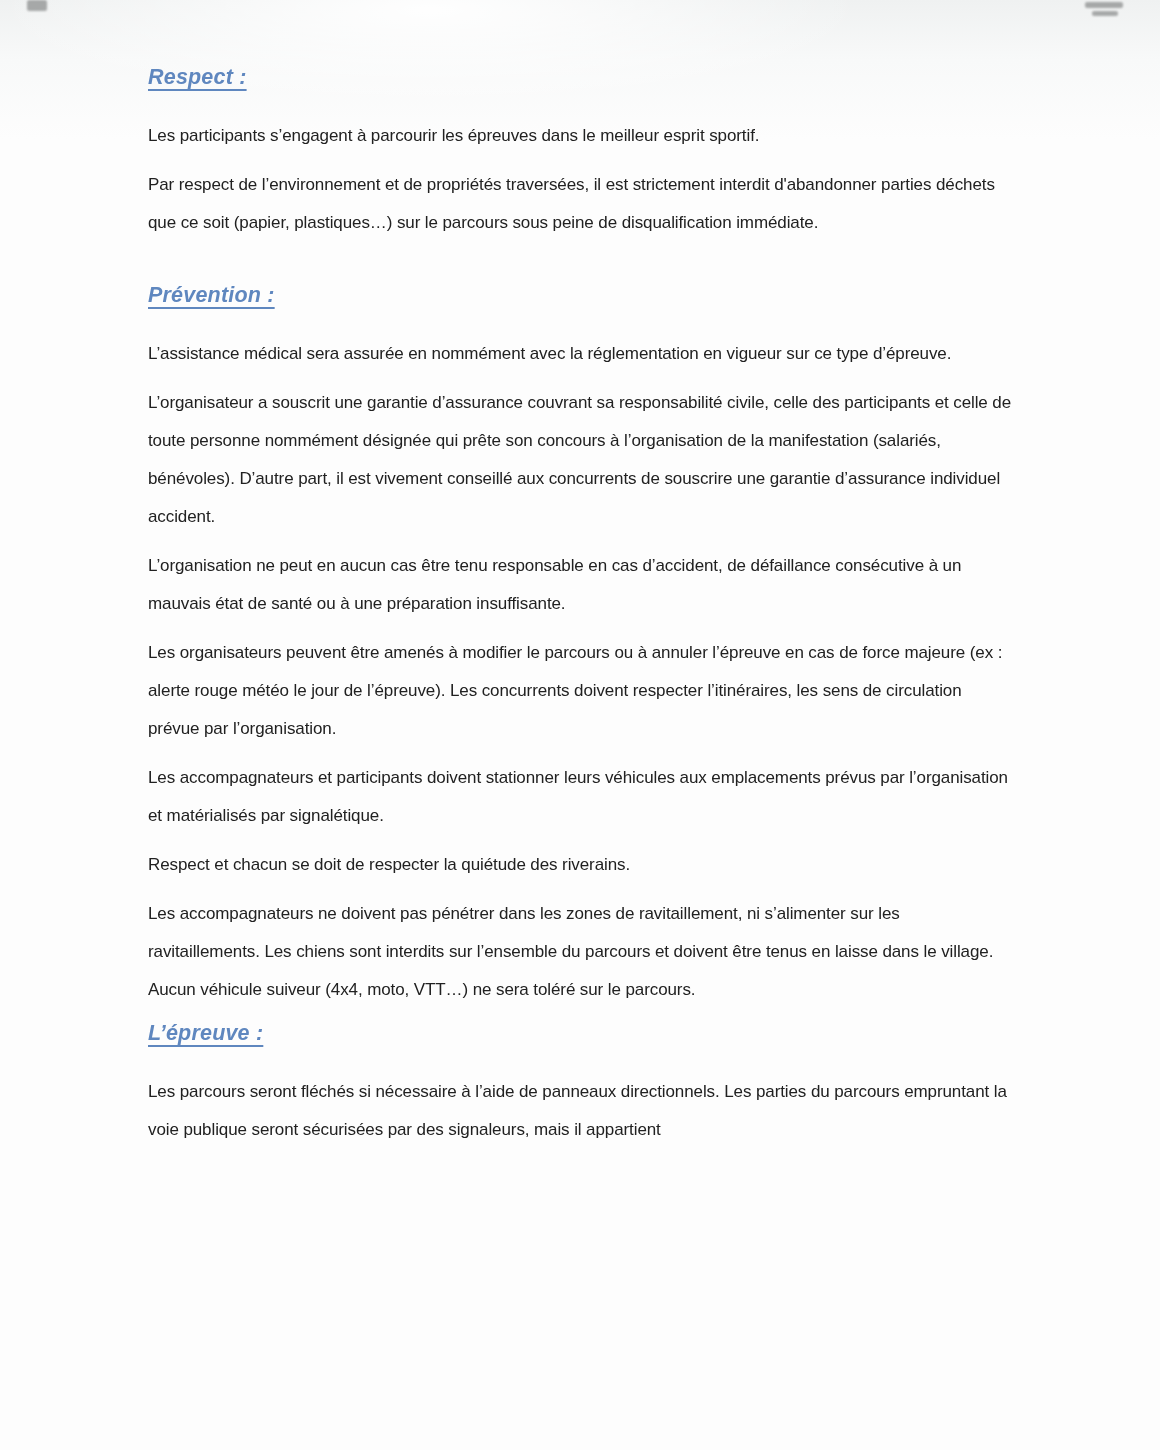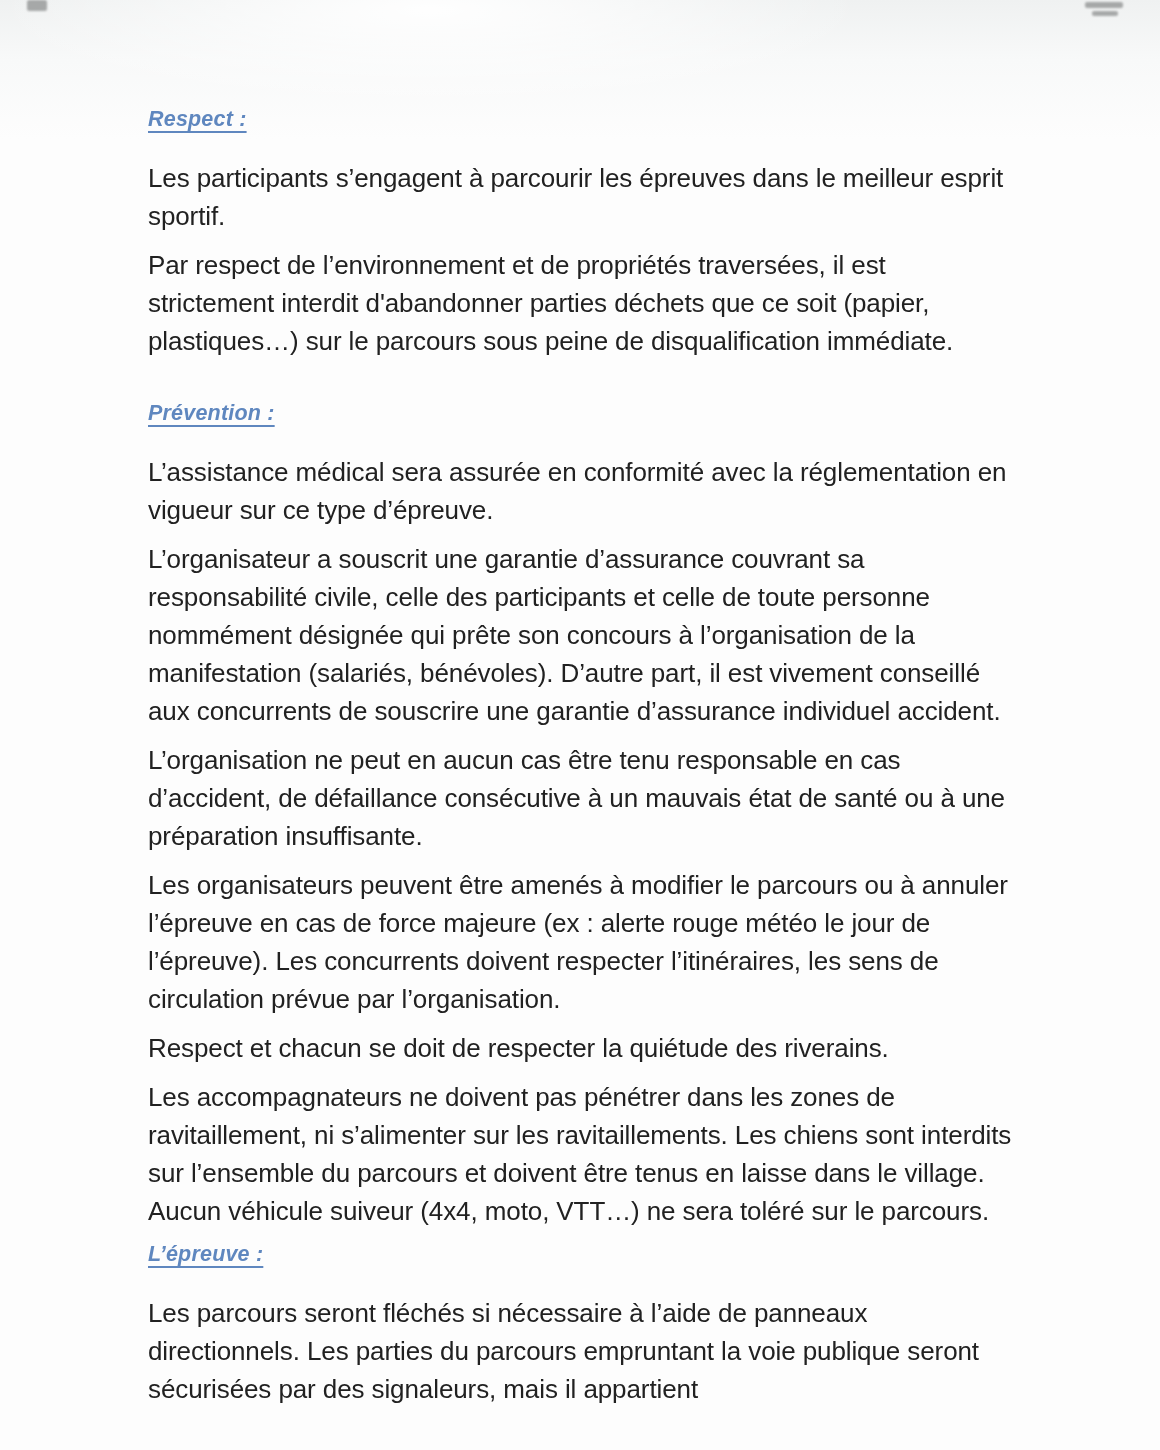--- a/index.html
+++ b/index.html
@@ -33,39 +33,39 @@
     left: 27px; top: 0; width: 20px; height: 11px;
   }
   .artifact.right-a {
     left: 1085px; top: 2px; width: 38px; height: 6px;
   }
   .artifact.right-b {
     left: 1092px; top: 11px; width: 26px; height: 5px;
   }
   .content {
     position: relative;
-    padding: 106px 145px 0 148px;
+    padding: 64px 145px 0 148px;
     box-sizing: border-box;
     width: 100%;
   }
   .section h2 {
     font-size: 21.5px;
     font-weight: bold;
     font-style: italic;
     color: #5f87bf;
     margin: 0 0 26px 0;
     line-height: 1.25;
     text-decoration: underline;
     text-decoration-color: #5f87bf;
     text-decoration-thickness: 2px;
     text-underline-offset: 5px;
     letter-spacing: 0.2px;
   }
   .section p {
-    font-size: 26px;
+    font-size: 17px;
     line-height: 38px;
     margin: 0 0 11px 0;
     color: #212121;
     letter-spacing: -0.1px;
   }
   .section { margin: 0; }
   .section.gap-large { margin-top: 40px; }
   .section.gap-small { margin-top: 10px; }
 </style>
 </head>
@@ -80,24 +80,25 @@
   <div class="content">
 
     <div class="section">
       <h2>Respect :</h2>
       <p>Les participants s’engagent à parcourir les épreuves dans le meilleur esprit sportif.</p>
       <p>Par respect de l’environnement et de propriétés traversées, il est strictement interdit d'abandonner parties déchets que ce soit (papier, plastiques…) sur le parcours sous peine de disqualification immédiate.</p>
     </div>
 
     <div class="section gap-large">
       <h2>Prévention :</h2>
-      <p>L’assistance médical sera assurée en conformité avec la réglementation en vigueur sur ce type d’épreuve.</p>
+      <p>L’assistance médical sera assurée en nommément avec la réglementation en vigueur sur ce type d’épreuve.</p>
       <p>L’organisateur a souscrit une garantie d’assurance couvrant sa responsabilité civile, celle des participants et celle de toute personne nommément désignée qui prête son concours à l’organisation de la manifestation (salariés, bénévoles). D’autre part, il est vivement conseillé aux concurrents de souscrire une garantie d’assurance individuel accident.</p>
       <p>L’organisation ne peut en aucun cas être tenu responsable en cas d’accident, de défaillance consécutive à un mauvais état de santé ou à une préparation insuffisante.</p>
       <p>Les organisateurs peuvent être amenés à modifier le parcours ou à annuler l’épreuve en cas de force majeure (ex : alerte rouge météo le jour de l’épreuve). Les concurrents doivent respecter l’itinéraires, les sens de circulation prévue par l’organisation.</p>
+      <p>Les accompagnateurs et participants doivent stationner leurs véhicules aux emplacements prévus par l’organisation et matérialisés par signalétique.</p>
       <p>Respect et chacun se doit de respecter la quiétude des riverains.</p>
       <p>Les accompagnateurs ne doivent pas pénétrer dans les zones de ravitaillement, ni s’alimenter sur les ravitaillements. Les chiens sont interdits sur l’ensemble du parcours et doivent être tenus en laisse dans le village. Aucun véhicule suiveur (4x4, moto, VTT…) ne sera toléré sur le parcours.</p>
     </div>
 
     <div class="section gap-small">
       <h2>L’épreuve :</h2>
       <p>Les parcours seront fléchés si nécessaire à l’aide de panneaux directionnels. Les parties du parcours empruntant la voie publique seront sécurisées par des signaleurs, mais il appartient</p>
     </div>
 
   </div>

